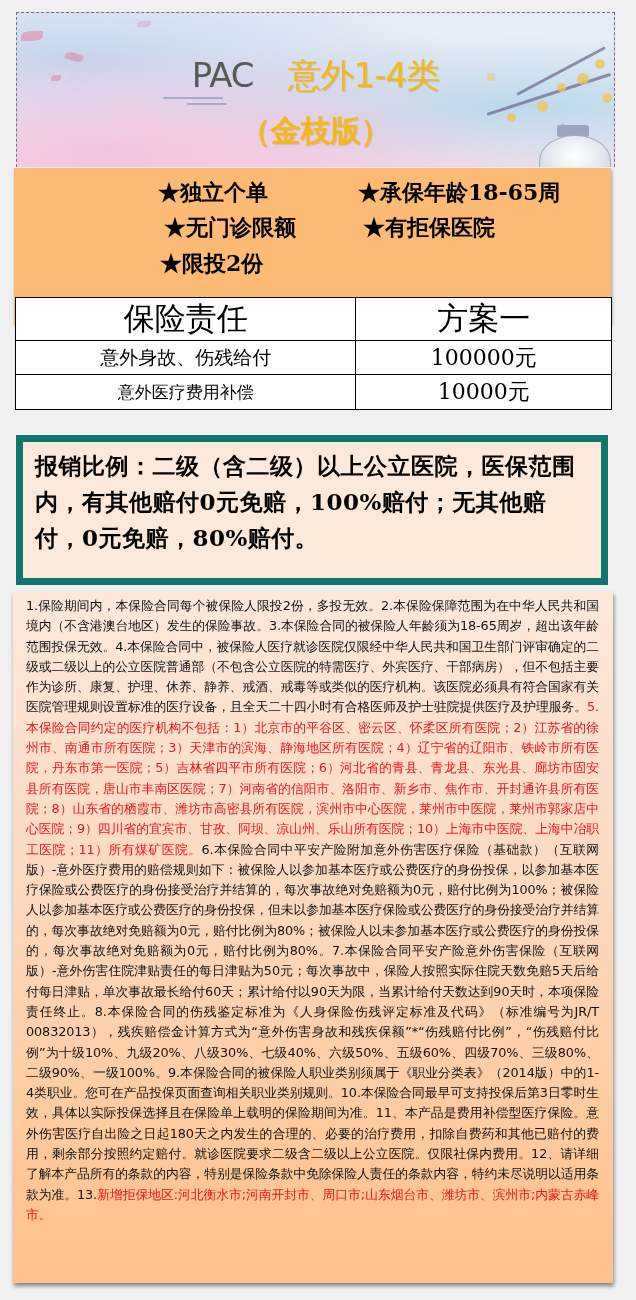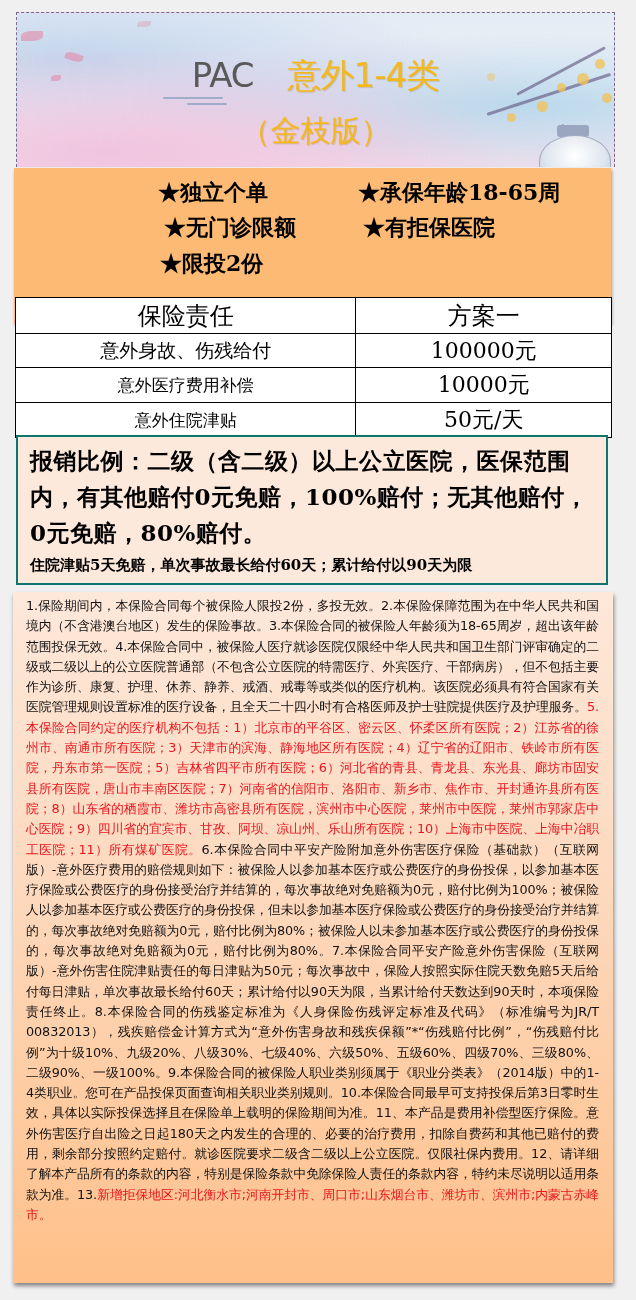--- a/index.html
+++ b/index.html
@@ -41,21 +41,21 @@
       text-align: center; white-space: nowrap;
       font-family: "DejaVu Sans", "Liberation Sans", sans-serif;
       font-weight: normal; font-size: 34px; letter-spacing: -1px;
     }
     .title-pac { color: #595959; margin-right: 34px; }
     .title-main { color: #f4b81c; text-shadow: 1px 1px 1px rgba(150,100,0,0.25); }
     .title-line2 {
       position: absolute; left: 0; top: 98px; width: 100%;
       text-align: center; box-sizing: border-box;
       font-family: "DejaVu Sans", "Liberation Sans", sans-serif;
-      font-weight: normal; font-size: 30px; color: #f4b81c;
+      font-weight: bold; font-size: 30px; color: #f4b81c;
       text-shadow: 1px 1px 1px rgba(150,100,0,0.25);
     }
 
     .features {
       position: absolute; left: 14px; top: 168px;
       width: 597px; height: 156px;
       background: #fdba74;
       box-shadow: 1px 2px 3px rgba(0,0,0,0.35);
     }
     .feat {
@@ -66,31 +66,31 @@
     table.benefits {
       position: absolute; left: 15px; top: 297px;
       width: 597px; border-collapse: collapse;
       background: #ffffff;
     }
     table.benefits td {
       border: 1.5px solid #000;
       text-align: center; padding: 0;
       color: #000;
     }
-    .th-cell { height: 35px; font-size: 24px; }
+    .th-cell { height: 35px; font-size: 31px; }
     .r1 td { height: 33px; font-size: 19px; }
     .r2 td { height: 34px; font-size: 17px; }
     .r3 td { height: 34px; font-size: 17px; }
     .r1 td.val, .r2 td.val, .r3 td.val { font-size: 22px; }
 
     .reimburse {
       position: absolute; left: 16px; top: 435px;
       width: 592px; height: 150px;
       background: #fde9db;
-      border: 2px solid #0f766e;
+      border: 7px solid #0f766e;
       box-sizing: border-box;
       padding: 6px 8px 0 12px;
       color: #000;
     }
     .reimburse .big { font-size: 23px; font-weight: bold; line-height: 36px; letter-spacing: 0.5px; }
     .reimburse .small { font-size: 15px; font-weight: bold; line-height: 24px; margin-top: 2px; }
 
     .terms {
       position: absolute; left: 13px; top: 592px;
       width: 600px; height: 691px;
@@ -158,27 +158,22 @@
     <td class="th-cell">方案一</td>
   </tr>
   <tr class="r1">
     <td>意外身故、伤残给付</td>
     <td class="val">100000元</td>
   </tr>
   <tr class="r2">
     <td>意外医疗费用补偿</td>
     <td class="val">10000元</td>
   </tr>
-  <tr class="r3">
-    <td>意外住院津贴</td>
-    <td class="val">50元/天</td>
-  </tr>
 </tbody>
   </table>
 
 <div class="reimburse">
   <div class="big">报销比例：二级（含二级）以上公立医院，医保范围内，有其他赔付0元免赔，100%赔付；无其他赔付，0元免赔，80%赔付。</div>
-  <div class="small">住院津贴5天免赔，单次事故最长给付60天；累计给付以90天为限</div>
 </div>
 
 <div class="terms">
   <p><span>1.保险期间内，本保险合同每个被保险人限投2份，多投无效。2.本保险保障范围为在中华人民共和国境内（不含港澳台地区）发生的保险事故。3.本保险合同的被保险人年龄须为18-65周岁，超出该年龄范围投保无效。4.本保险合同中，被保险人医疗就诊医院仅限经中华人民共和国卫生部门评审确定的二级或二级以上的公立医院普通部（不包含公立医院的特需医疗、外宾医疗、干部病房），但不包括主要作为诊所、康复、护理、休养、静养、戒酒、戒毒等或类似的医疗机构。该医院必须具有符合国家有关医院管理规则设置标准的医疗设备，且全天二十四小时有合格医师及护士驻院提供医疗及护理服务。</span><span class="red">5.本保险合同约定的医疗机构不包括：1）北京市的平谷区、密云区、怀柔区所有医院；2）江苏省的徐州市、南通市所有医院；3）天津市的滨海、静海地区所有医院；4）辽宁省的辽阳市、铁岭市所有医院，丹东市第一医院；5）吉林省四平市所有医院；6）河北省的青县、青龙县、东光县、廊坊市固安县所有医院，唐山市丰南区医院；7）河南省的信阳市、洛阳市、新乡市、焦作市、开封通许县所有医院；8）山东省的栖霞市、潍坊市高密县所有医院，滨州市中心医院，莱州市中医院，莱州市郭家店中心医院；9）四川省的宜宾市、甘孜、阿坝、凉山州、乐山所有医院；10）上海市中医院、上海中冶职工医院；11）所有煤矿医院。</span><span>6.本保险合同中平安产险附加意外伤害医疗保险（基础款）（互联网版）-意外医疗费用的赔偿规则如下：被保险人以参加基本医疗或公费医疗的身份投保，以参加基本医疗保险或公费医疗的身份接受治疗并结算的，每次事故绝对免赔额为0元，赔付比例为100%；被保险人以参加基本医疗或公费医疗的身份投保，但未以参加基本医疗保险或公费医疗的身份接受治疗并结算的，每次事故绝对免赔额为0元，赔付比例为80%；被保险人以未参加基本医疗或公费医疗的身份投保的，每次事故绝对免赔额为0元，赔付比例为80%。7.本保险合同平安产险意外伤害保险（互联网版）-意外伤害住院津贴责任的每日津贴为50元；每次事故中，保险人按照实际住院天数免赔5天后给付每日津贴，单次事故最长给付60天；累计给付以90天为限，当累计给付天数达到90天时，本项保险责任终止。8.本保险合同的伤残鉴定标准为《人身保险伤残评定标准及代码》（标准编号为JR/T 00832013），残疾赔偿金计算方式为“意外伤害身故和残疾保额”*“伤残赔付比例”，“伤残赔付比例”为十级10%、九级20%、八级30%、七级40%、六级50%、五级60%、四级70%、三级80%、二级90%、一级100%。9.本保险合同的被保险人职业类别须属于《职业分类表》（2014版）中的1-4类职业。您可在产品投保页面查询相关职业类别规则。10.本保险合同最早可支持投保后第3日零时生效，具体以实际投保选择且在保险单上载明的保险期间为准。11、本产品是费用补偿型医疗保险。意外伤害医疗自出险之日起180天之内发生的合理的、必要的治疗费用，扣除自费药和其他已赔付的费用，剩余部分按照约定赔付。就诊医院要求二级含二级以上公立医院。仅限社保内费用。12、请详细了解本产品所有的条款的内容，特别是保险条款中免除保险人责任的条款内容，特约未尽说明以适用条款为准。13.</span><span class="red">新增拒保地区:河北衡水市;河南开封市、周口市;山东烟台市、潍坊市、滨州市;内蒙古赤峰市。</span></p>
 </div>
 
 </body></html>

